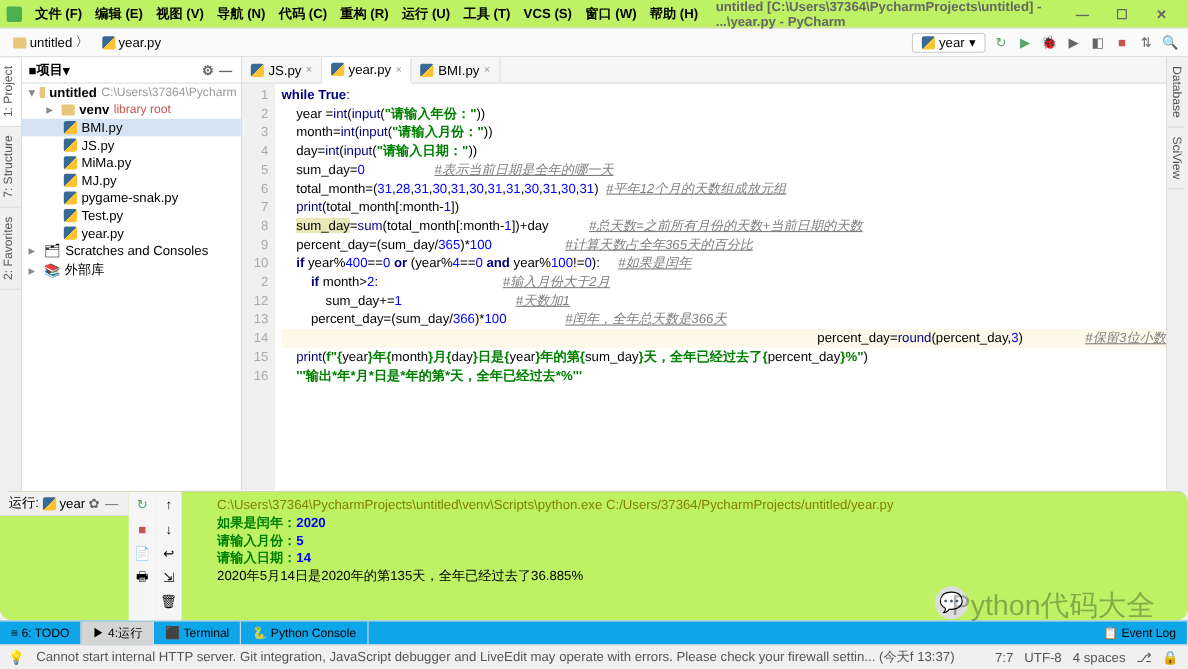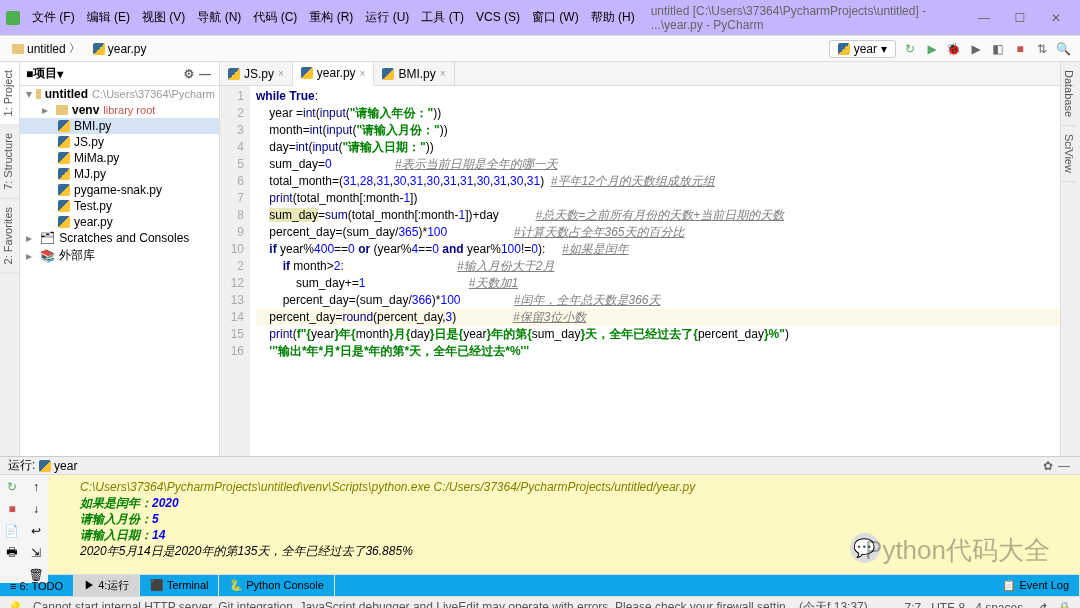--- a/index.html
+++ b/index.html
@@ -1,17 +1,17 @@
 <!DOCTYPE html>
 <html><head>
 <meta charset="utf-8">
 <style>
 * { margin:0; padding:0; box-sizing:border-box; font-family:"Microsoft YaHei",Arial,sans-serif; font-size:12px; }
 body { width:1080px; height:608px; background:#f0f0f0; overflow:hidden; position:relative; }
-.menubar { height:36px; background:#c4b5fd; display:flex; align-items:center; padding:0 6px; border-bottom:1px solid #ddd; }
+.menubar { height:26px; background:#bef264; display:flex; align-items:center; padding:0 6px; border-bottom:1px solid #ddd;font-weight:bold; }
 .menubar .icon { width:14px; height:14px; background:#4caf50; border-radius:2px; margin-right:6px; }
 .menubar .item { padding:0 6px; cursor:pointer; }
 .menubar .title { margin-left:10px; color:#666; flex:1; }
 .menubar .winbtn { width:36px; text-align:center; color:#666; cursor:pointer; }
 .toolbar { height:26px; background:#fafafa; display:flex; align-items:center; padding:0 8px; border-bottom:1px solid #ddd; }
 .toolbar .crumb { display:flex; align-items:center; gap:4px; flex:1; }
 .toolbar .crumb .dir { display:flex; align-items:center; gap:3px; padding:1px 4px; }
 .dir-icon { width:12px; height:10px; background:#e8c77c; border-radius:1px; }
 .py-icon { width:12px; height:12px; display:inline-flex; align-items:center; justify-content:center; background:linear-gradient(135deg,#366a96 50%,#ffc331 50%); border-radius:2px; }
 .toolbar .right { display:flex; align-items:center; gap:6px; }
@@ -39,34 +39,34 @@
 .bold { font-weight:bold; }
 .editor-area { flex:1; display:flex; flex-direction:column; background:#fff; margin-right:20px; }
 .tabs { height:24px; display:flex; border-bottom:1px solid #ddd; background:#f5f5f5; }
 .tab { display:flex; align-items:center; gap:4px; padding:0 8px; border-right:1px solid #ddd; cursor:pointer; }
 .tab.active { background:#fff; border-bottom:2px solid #fff; margin-bottom:-1px; }
 .tab .close { color:#999; font-size:10px; }
 .editor { flex:1; display:flex; overflow:hidden; font-family:Consolas,monospace; font-size:12px; }
 .gutter { width:30px; background:#f0f0f0; color:#aaa; text-align:right; padding:2px 6px 0 0; line-height:17px; }
 .code { flex:1; padding:2px 0 0 6px; line-height:17px; white-space:pre; overflow:hidden; }
 .code .ln { height:17px; }
-.hl-line { background:#fcf9e8; display:block; }
+.hl-line { background:#fcf9e8; display:block;text-align:right; }
 .kw { color:#000080; font-weight:bold; }
 .builtin { color:#000080; }
 .num { color:#0000ff; }
 .str { color:#008000; font-weight:bold; }
 .cmt { color:#808080; font-style:italic;text-decoration:underline; }
 .hl-sym { background:#e8e8b8; }
 .breadcrumb { height:20px; border-top:1px solid #eee; padding:2px 8px; color:#888; font-size:11px; }
-.run-panel { height:118px; border-top:1px solid #ccc; background:#fef9c3; display:flex; flex-direction:column; }
+.run-panel { height:118px; border-top:1px solid #ccc; background:#bef264; display:flex; flex-direction:row;border-radius:11px; }
 .run-header { height:22px; display:flex; align-items:center; padding:0 8px; background:#f0f0f0; border-bottom:1px solid #ddd; }
 .run-body { flex:1; display:flex; }
 .run-controls { width:24px; background:#f5f5f5; display:flex; flex-direction:column; align-items:center; gap:6px; padding-top:4px; }
 .run-controls .rc { width:16px; height:16px; cursor:pointer; display:flex; align-items:center; justify-content:center; }
-.console { flex:1; padding:4px 8px; font-family:Consolas,monospace; font-size:12px; line-height:16px; margin-left:24px;font-style:italic; }
+.console { flex:1; padding:4px 8px; font-family:Consolas,monospace; font-size:12px; line-height:16px; margin-left:24px; }
 .console .path { color:#808000; }
 .console .inp { color:#008000; font-weight:bold; }
 .console .num2 { color:#0000ff; font-weight:bold; }
 .bottom-tabs { height:22px; background:#0ea5e9; border-top:1px solid #ddd; display:flex; align-items:center; }
 .btab { padding:0 10px; height:100%; display:flex; align-items:center; gap:4px; border-right:1px solid #ddd; cursor:pointer; font-size:11px; }
 .btab.active { background:#d5d5d5; }
 .status { height:22px; background:#f0f0f0; border-top:1px solid #ddd; display:flex; align-items:center; padding:0 8px; font-size:11px; color:#555; gap:10px; }
 .status .bulb { color:#e8a33d; }
 .status .msg { flex:1; }
 .taskbar { height:30px; background:#e8e8e8; border-top:1px solid #999; display:flex; align-items:center; }

